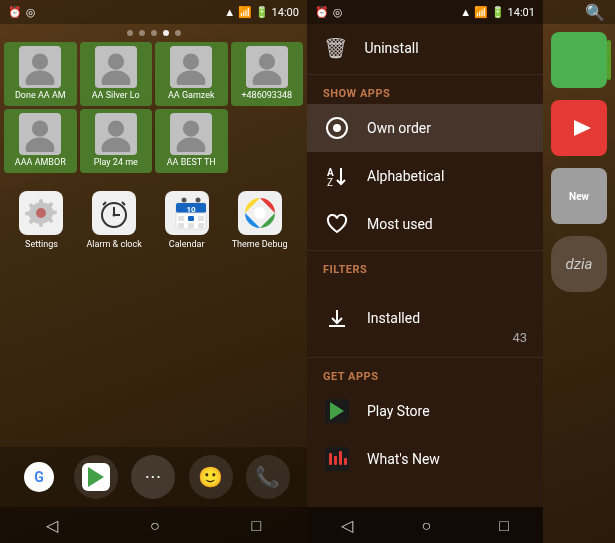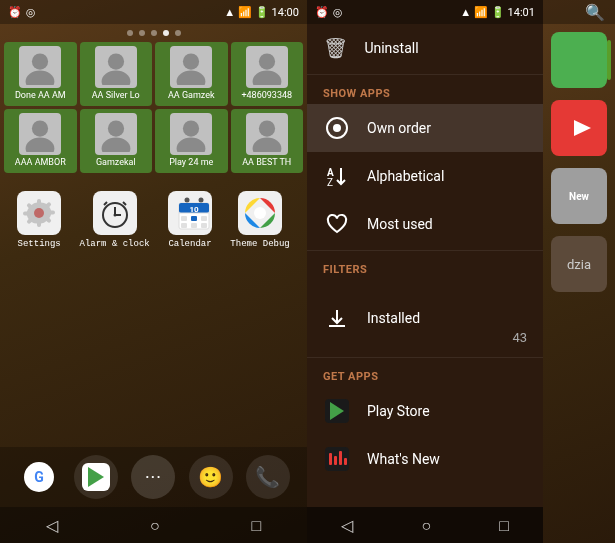--- a/index.html
+++ b/index.html
@@ -106,21 +106,20 @@
       display: flex;
       align-items: center;
       justify-content: center;
       font-size: 22px;
     }
     .app-label {
       font-size: 9px;
       color: white;
       text-align: center;
       white-space: nowrap;
-      font-family: Liberation Mono, monospace;
     }
 
     .settings-icon-bg { background: #f0f0f0; }
     .clock-icon-bg { background: #f0f0f0; }
     .calendar-icon-bg { background: #f0f0f0; padding-left: 8px; }
     .theme-icon-bg { background: #f0f0f0; }
 
     .dock-bar {
       margin-top: auto;
       background: rgba(0,0,0,0.25);
@@ -372,29 +371,20 @@
     </div>
 
     <div class="contact-cell">
       <div class="contact-avatar">
         <svg viewBox="0 0 40 40">
             <circle cx="20" cy="14" r="9" fill="#8a8a8a"></circle>
             <ellipse cx="20" cy="36" rx="16" ry="12" fill="#8a8a8a"></ellipse>
           </svg>
       </div>
       <span class="contact-name">AAA AMBOR</span>
-    </div>
-    <div class="contact-cell">
-      <div class="contact-avatar">
-        <svg viewBox="0 0 40 40">
-            <circle cx="20" cy="14" r="9" fill="#8a8a8a"></circle>
-            <ellipse cx="20" cy="36" rx="16" ry="12" fill="#8a8a8a"></ellipse>
-          </svg>
-      </div>
-      <span class="contact-name">Gamzekal</span>
     </div>
     <div class="contact-cell">
       <div class="contact-avatar">
         <svg viewBox="0 0 40 40">
             <circle cx="20" cy="14" r="9" fill="#8a8a8a"></circle>
             <ellipse cx="20" cy="36" rx="16" ry="12" fill="#8a8a8a"></ellipse>
           </svg>
       </div>
       <span class="contact-name">Play 24 me</span>
     </div>
@@ -630,19 +620,19 @@
         </div>
       </div>
 
       <div class="side-item-wrap">
         <div class="side-app-item" style="background:#9E9E9E; border-radius:8px; width:56px; height:56px;">
           <span style="font-size:10px; color:white; font-weight:bold;">New</span>
         </div>
       </div>
 
       <div class="side-item-wrap">
-        <div class="side-app-item" style="background:#5c4a3a; border-radius:8px; width:56px; height:56px; font-size:13px; color:#ccc; text-align:center; display:flex; align-items:center; justify-content:center;">
+        <div class="side-app-item" style="background:#5c4a3a; border-radius:20px; width:56px; height:56px; font-size:15px; color:#ccc; text-align:center; display:flex; align-items:center; justify-content:center;font-style:italic;">
           dzia
         </div>
       </div>
     </div>
   </div>
 </div>
 
 </body></html>

